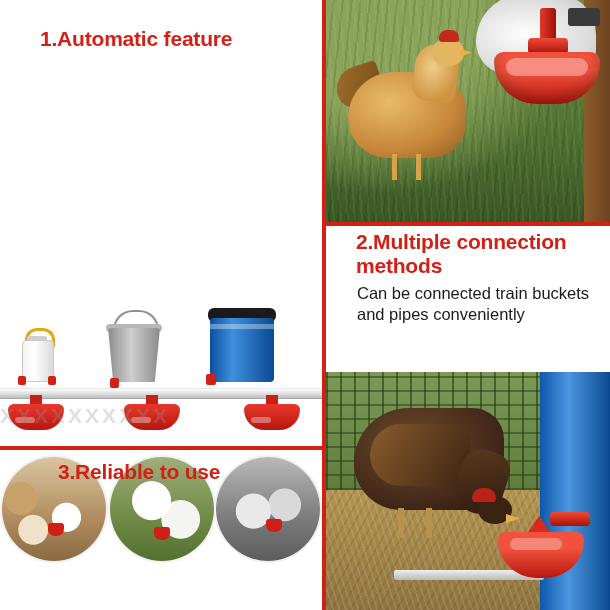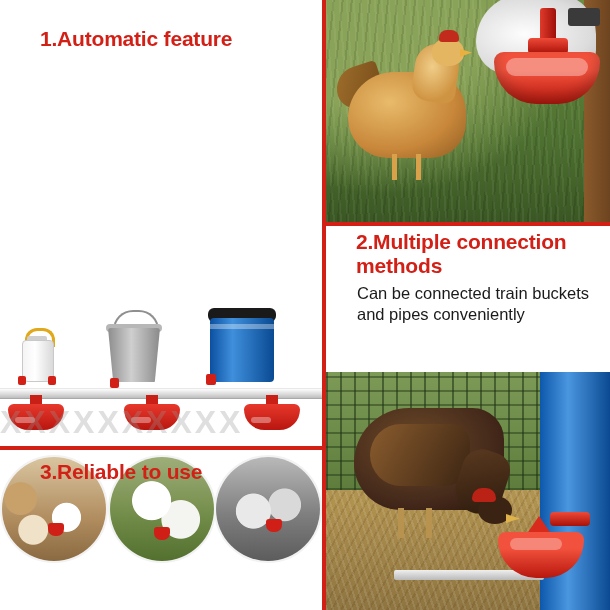--- a/index.html
+++ b/index.html
@@ -244,31 +244,31 @@
     background: #cf1f16;
     border-radius: 3px 3px 7px 7px;
   }
 
   
   .watermark {
     position: absolute;
     left: 0; top: 404px;
     width: 322px; height: 44px;
     color: rgba(150,150,150,.30);
-    font-size: 32px;
+    font-size: 21px;
     font-weight: bold;
     letter-spacing: 3px;
     white-space: nowrap;
     overflow: hidden;
   }
 
   
   .panel3 {
     position: absolute;
-    left: 0; top: 450px;
+    left: 18px; top: 450px;
     width: 322px; height: 136px;
   }
   .p3-title { position: absolute; left: 40px; top: 10px; }
   .p3-body  { position: absolute; left: 41px; top: 39px; width: 262px; }
 
   
   .photoA {
     position: absolute;
     left: 326px; top: 0;
     width: 284px; height: 222px;

